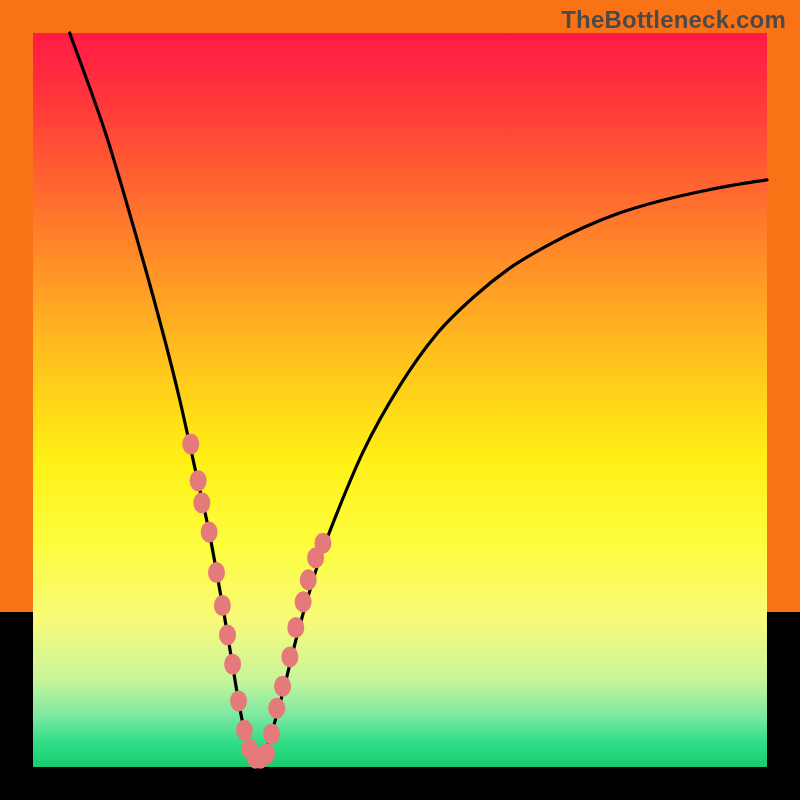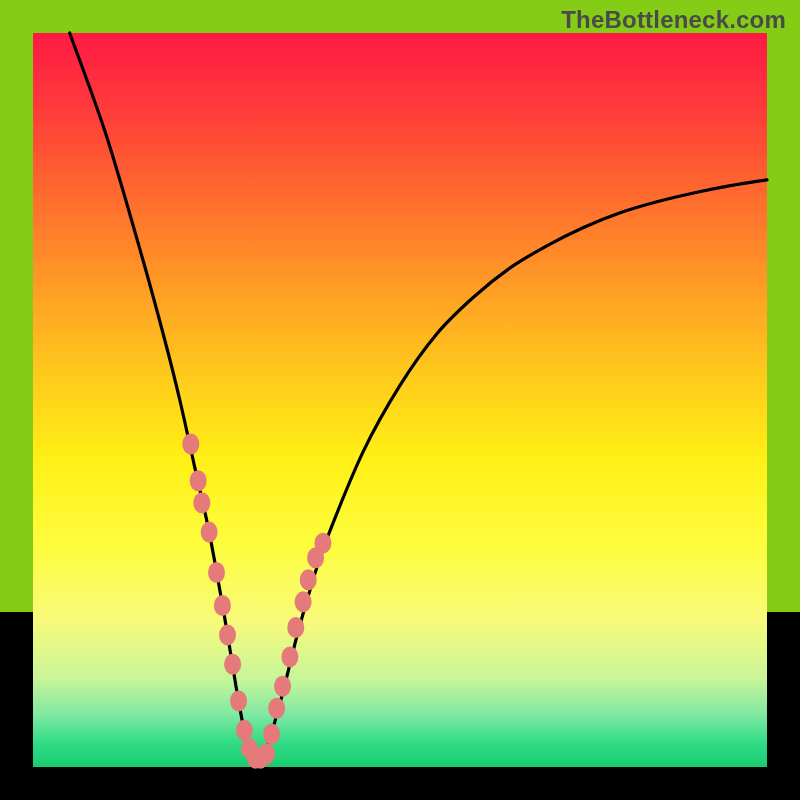--- a/index.html
+++ b/index.html
@@ -7,21 +7,21 @@
     padding: 0;
     width: 800px;
     height: 800px;
     background: #000;
     overflow: hidden;
   }
   .frame {
     position: relative;
     width: 800px;
     height: 612px;
-    background: #84cc16;
+    background: #f97316;
   }
   .plot {
     position: absolute;
     box-sizing: border-box;
     background: linear-gradient(to bottom,
       #ff1a45 0%,
       #ff3a3a 10%,
       #ff6a2f 22%,
       #ff9a25 34%,
       #ffc81c 46%,

